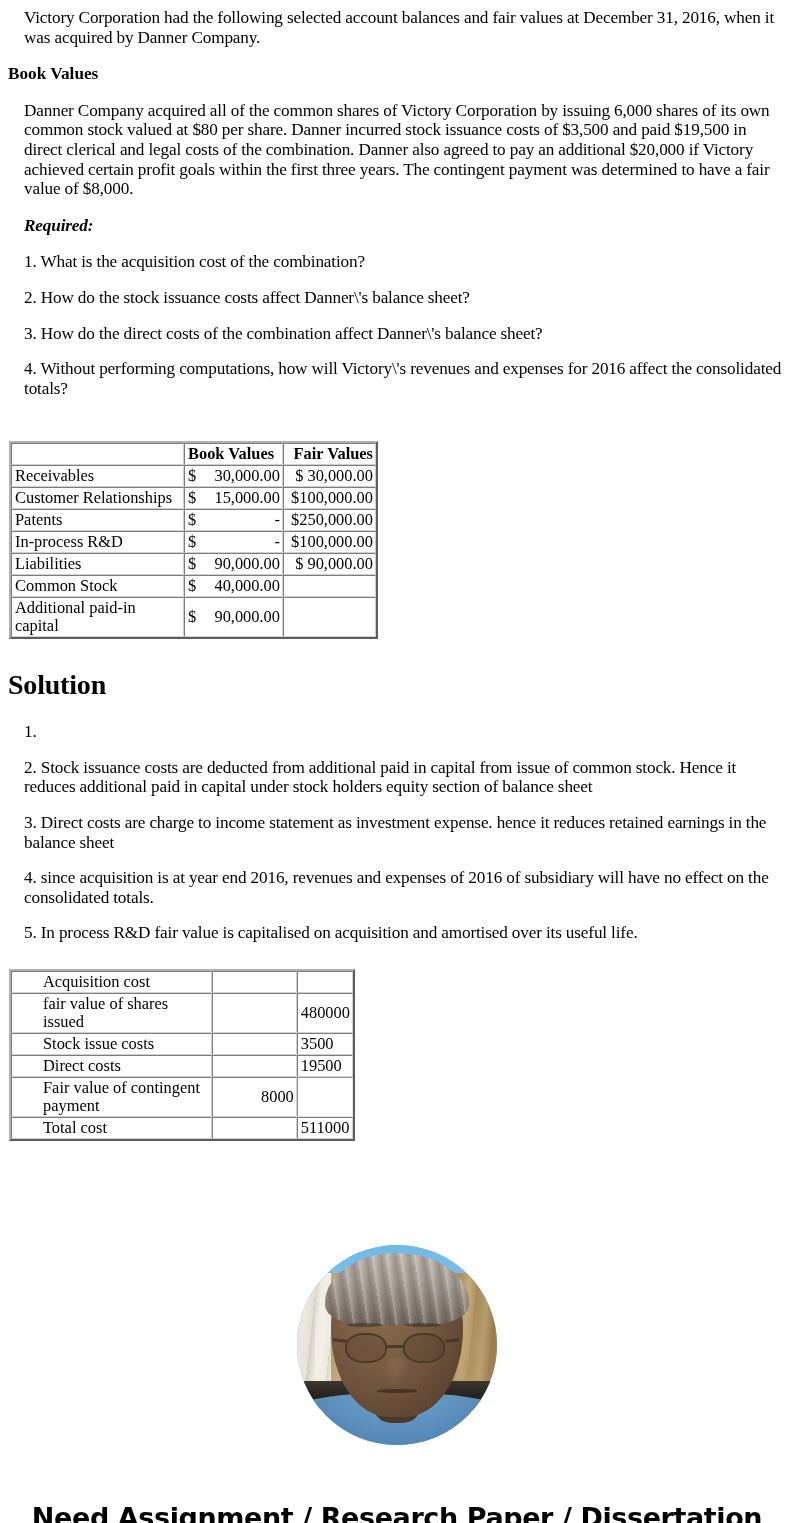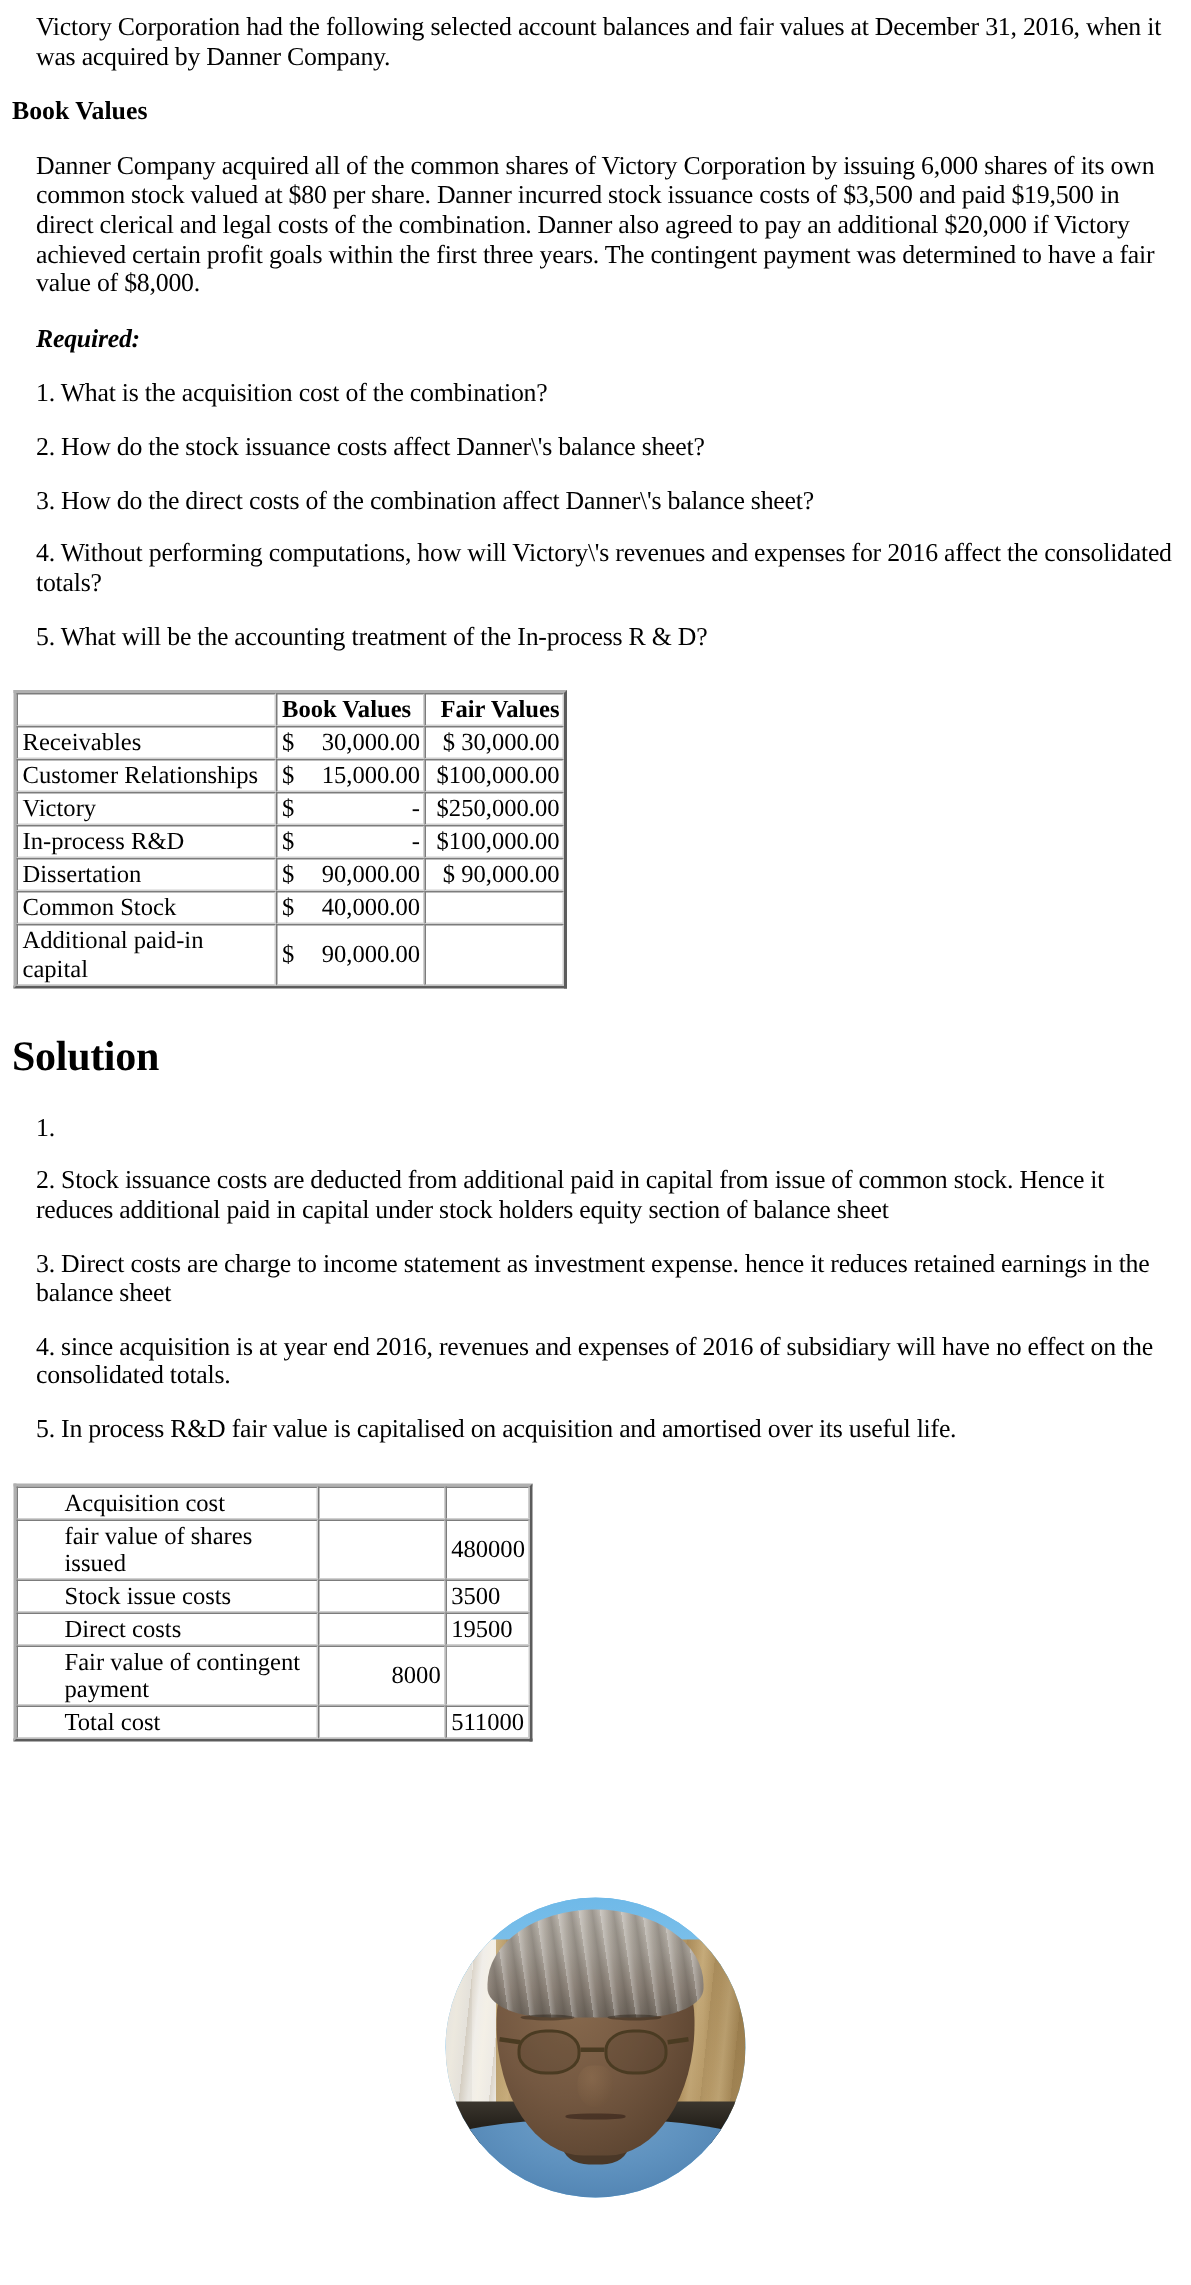--- a/index.html
+++ b/index.html
@@ -281,21 +281,20 @@
   <div class="gap"></div>
 
   <p class="para">1. What is the acquisition cost of the combination?</p>
   <div class="gap-sm"></div>
   <p class="para">2. How do the stock issuance costs affect Danner\'s balance sheet?</p>
   <div class="gap-sm"></div>
   <p class="para">3. How do the direct costs of the combination affect Danner\'s balance sheet?</p>
   <div class="gap-sm"></div>
   <p class="para">4. Without performing computations, how will Victory\'s revenues and expenses for 2016 affect the consolidated totals?</p>
   <div class="gap-sm"></div>
-  <p class="para">5. What will be the accounting treatment of the In-process R &amp; D?</p>
 
   <div style="height:26px"></div>
 
   <table class="legacy" id="balances-table">
     <tbody>
       <tr>
         <td class="c-label"></td>
         <th class="c-book">Book Values</th>
         <th class="c-fair">Fair Values</th>
       </tr>
@@ -316,21 +315,21 @@
         <td class="c-book">
           <span class="money">
               <span class="sym">$</span>
               <span class="amt">15,000.00</span>
             </span>
         </td>
         <td class="c-fair">$100,000.00</td>
       </tr>
 
       <tr>
-        <td class="c-label">Victory</td>
+        <td class="c-label">Patents</td>
         <td class="c-book">
           <span class="money">
               <span class="sym">$</span>
               <span class="amt">-</span>
             </span>
         </td>
         <td class="c-fair">$250,000.00</td>
       </tr>
 
       <tr>
@@ -338,21 +337,21 @@
         <td class="c-book">
           <span class="money">
               <span class="sym">$</span>
               <span class="amt">-</span>
             </span>
         </td>
         <td class="c-fair">$100,000.00</td>
       </tr>
 
       <tr>
-        <td class="c-label">Dissertation</td>
+        <td class="c-label">Liabilities</td>
         <td class="c-book">
           <span class="money">
               <span class="sym">$</span>
               <span class="amt">90,000.00</span>
             </span>
         </td>
         <td class="c-fair">$ 90,000.00</td>
       </tr>
 
       <tr>

